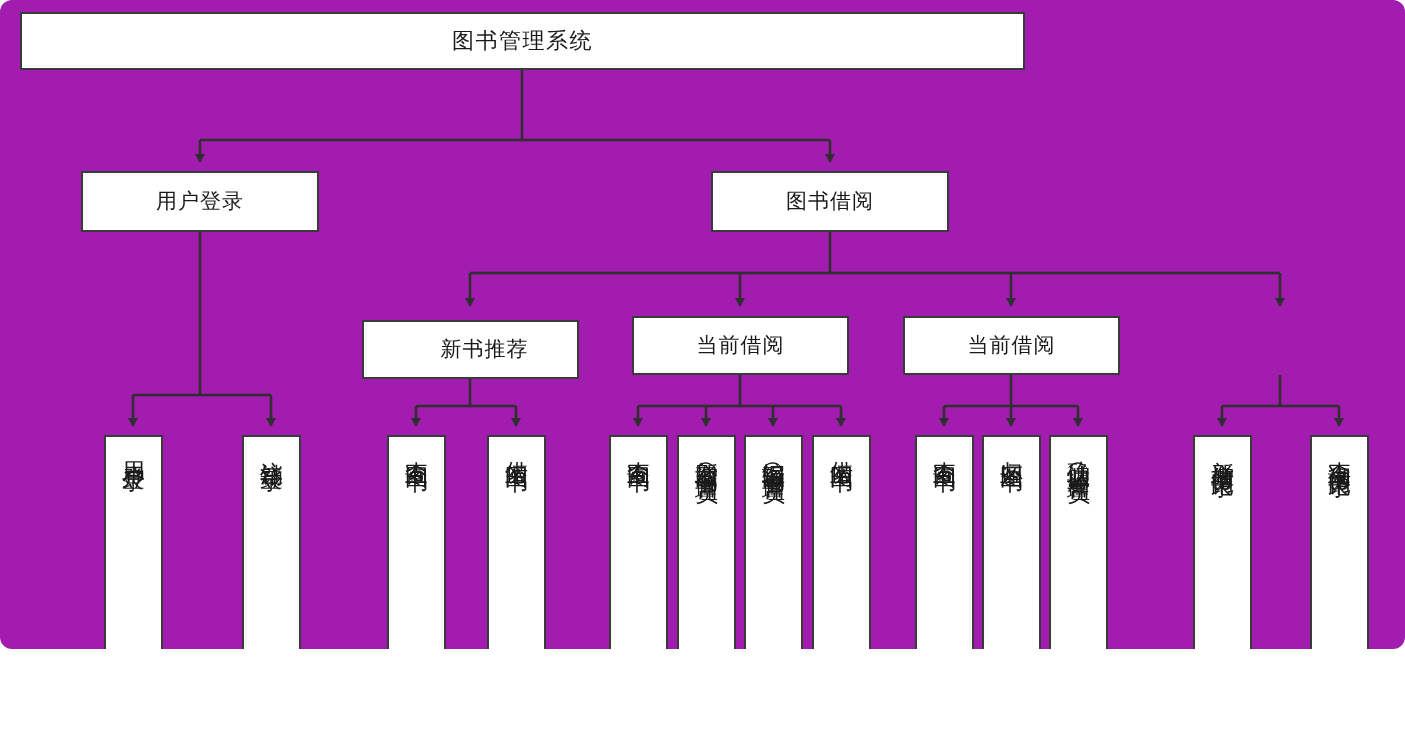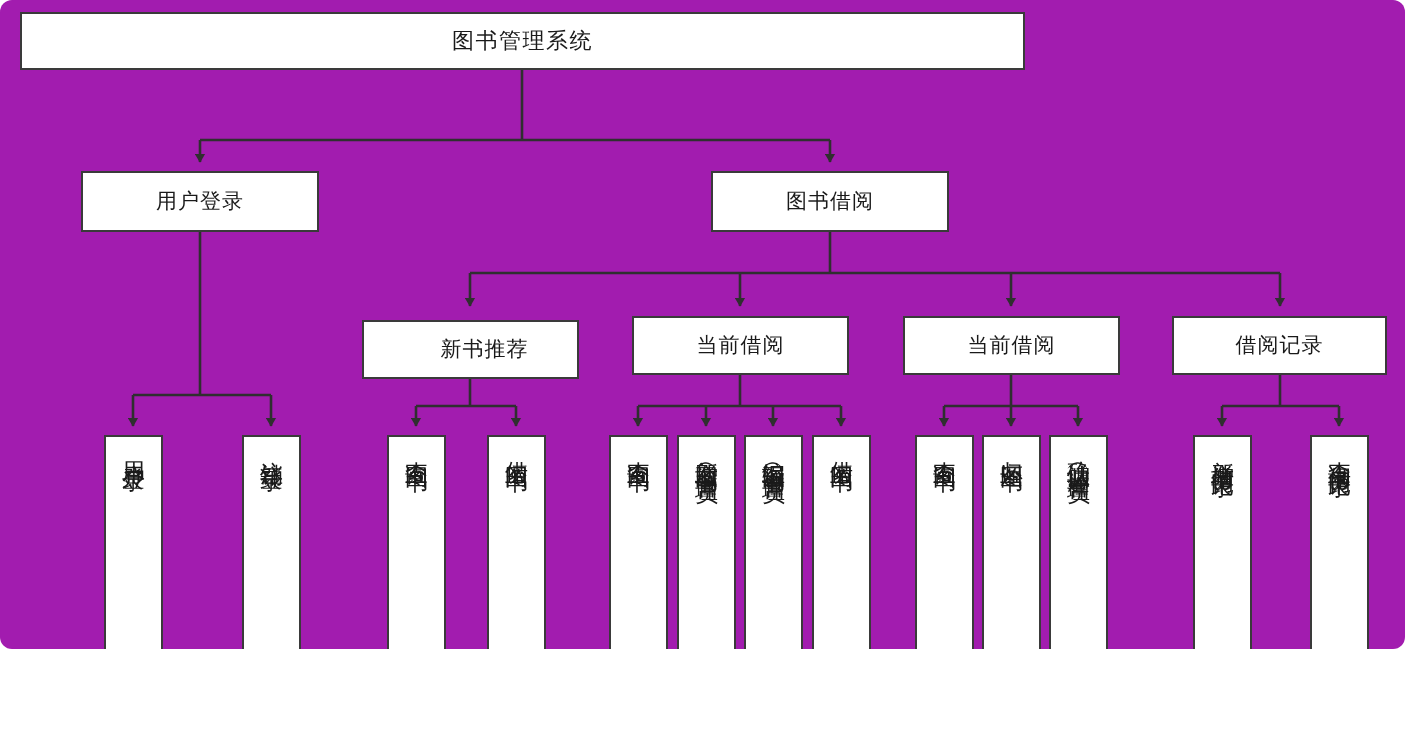--- a/index.html
+++ b/index.html
@@ -142,23 +142,20 @@
 
   <div class="node h" style="left:362px; top:320px; width:217px; height:59px;padding-left:28px;">
     <span class="lbl">新书推荐</span>
   </div>
   <div class="node h" style="left:632px; top:316px; width:217px; height:59px;">
     <span class="lbl">当前借阅</span>
   </div>
   <div class="node h" style="left:903px; top:316px; width:217px; height:59px;">
     <span class="lbl">当前借阅</span>
   </div>
-  <div class="node h" style="left:1172px; top:316px; width:215px; height:59px;">
-    <span class="lbl">借阅记录</span>
-  </div>
 
   <div class="node v" style="left:104px; top:435px; width:59px; height:300px;">
     <span class="lbl">用户登录</span>
   </div>
   <div class="node v" style="left:242px; top:435px; width:59px; height:300px;">
     <span class="lbl">注销登录</span>
   </div>
 
   <div class="node v" style="left:387px; top:435px; width:59px; height:300px;">
     <span class="lbl">查询图书</span>

